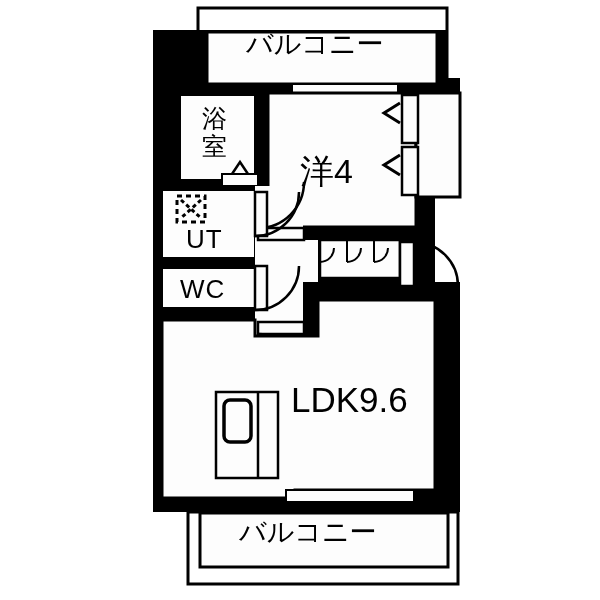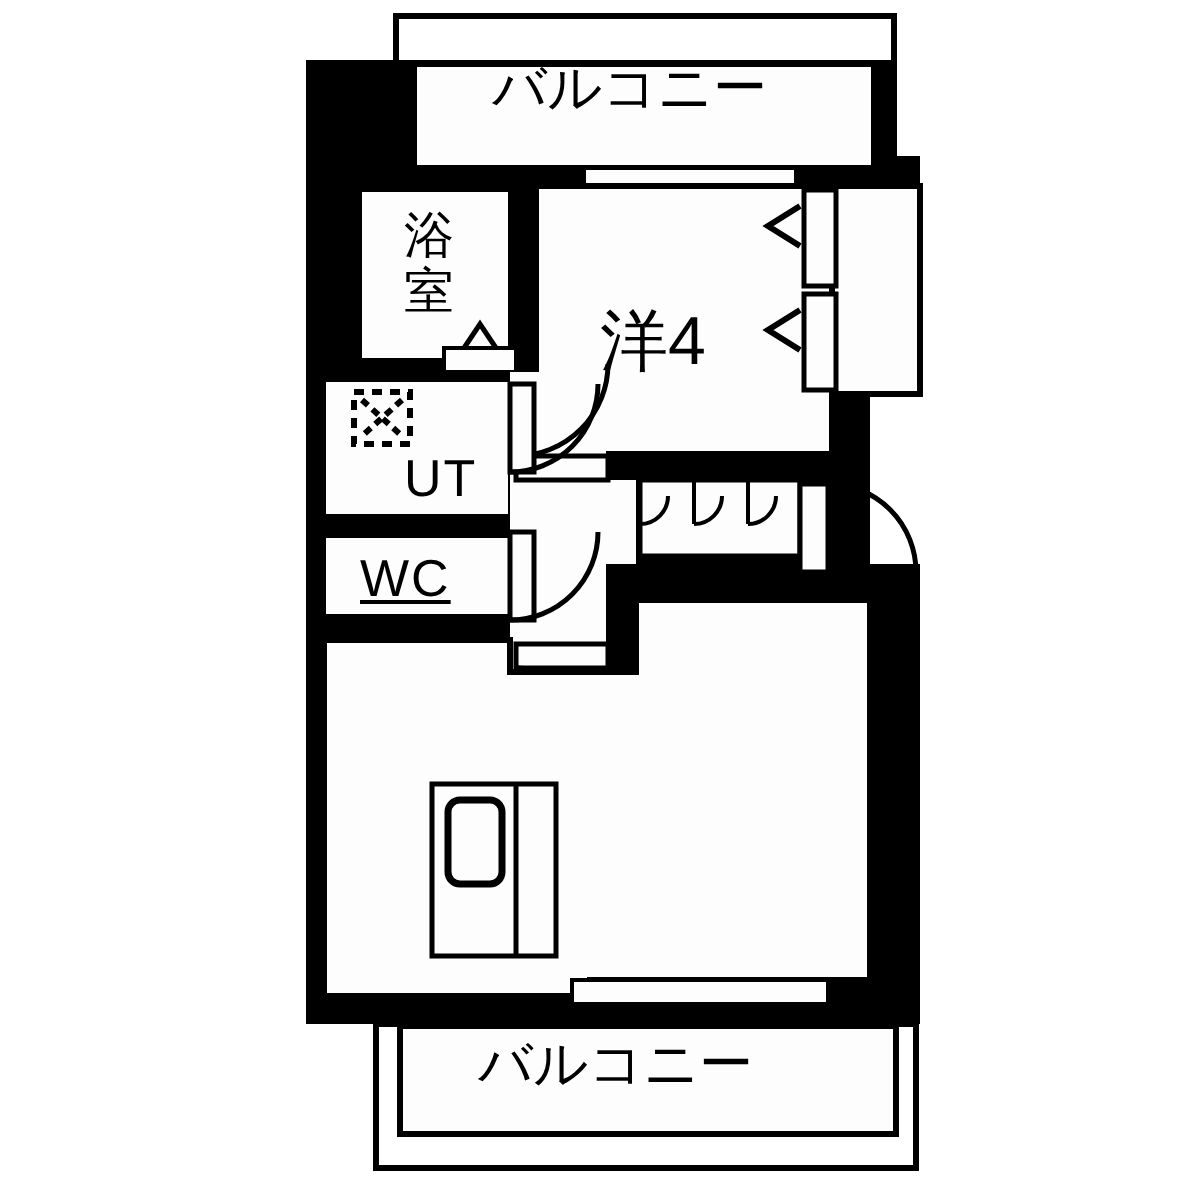--- a/index.html
+++ b/index.html
@@ -53,28 +53,26 @@
     width: 28px;
     text-align: right;
     line-height: 1.12;
     white-space: normal;
   }
   .lbl-ut {
     left: 186px;
     top: 226px;
     font-size: 26px;
     letter-spacing: 1px;
-    margin-left: 16px;
   }
   .lbl-wc {
     left: 180px;
     top: 276px;
     font-size: 26px;
     letter-spacing: 1px;
-    text-decoration: underline;
   }
   .lbl-western {
     left: 300px;
     top: 133px;
     font-size: 34px;
     letter-spacing: 0px;
     margin-top: 21px;
   }
   .lbl-ldk {
     left: 291px;
@@ -239,16 +237,17 @@
   <div class="room-label lbl-balcony-top">バルコニー</div>
 
   <div class="room-label lbl-bath">浴室</div>
 
   <div class="room-label lbl-ut">UT</div>
 
   <div class="room-label lbl-wc">WC</div>
 
   <div class="room-label lbl-western">洋4</div>
 
+  <div class="room-label lbl-ldk">LDK9.6</div>
 
   <div class="room-label lbl-balcony-bottom">バルコニー</div>
 
 </div>
 
 </body></html>

